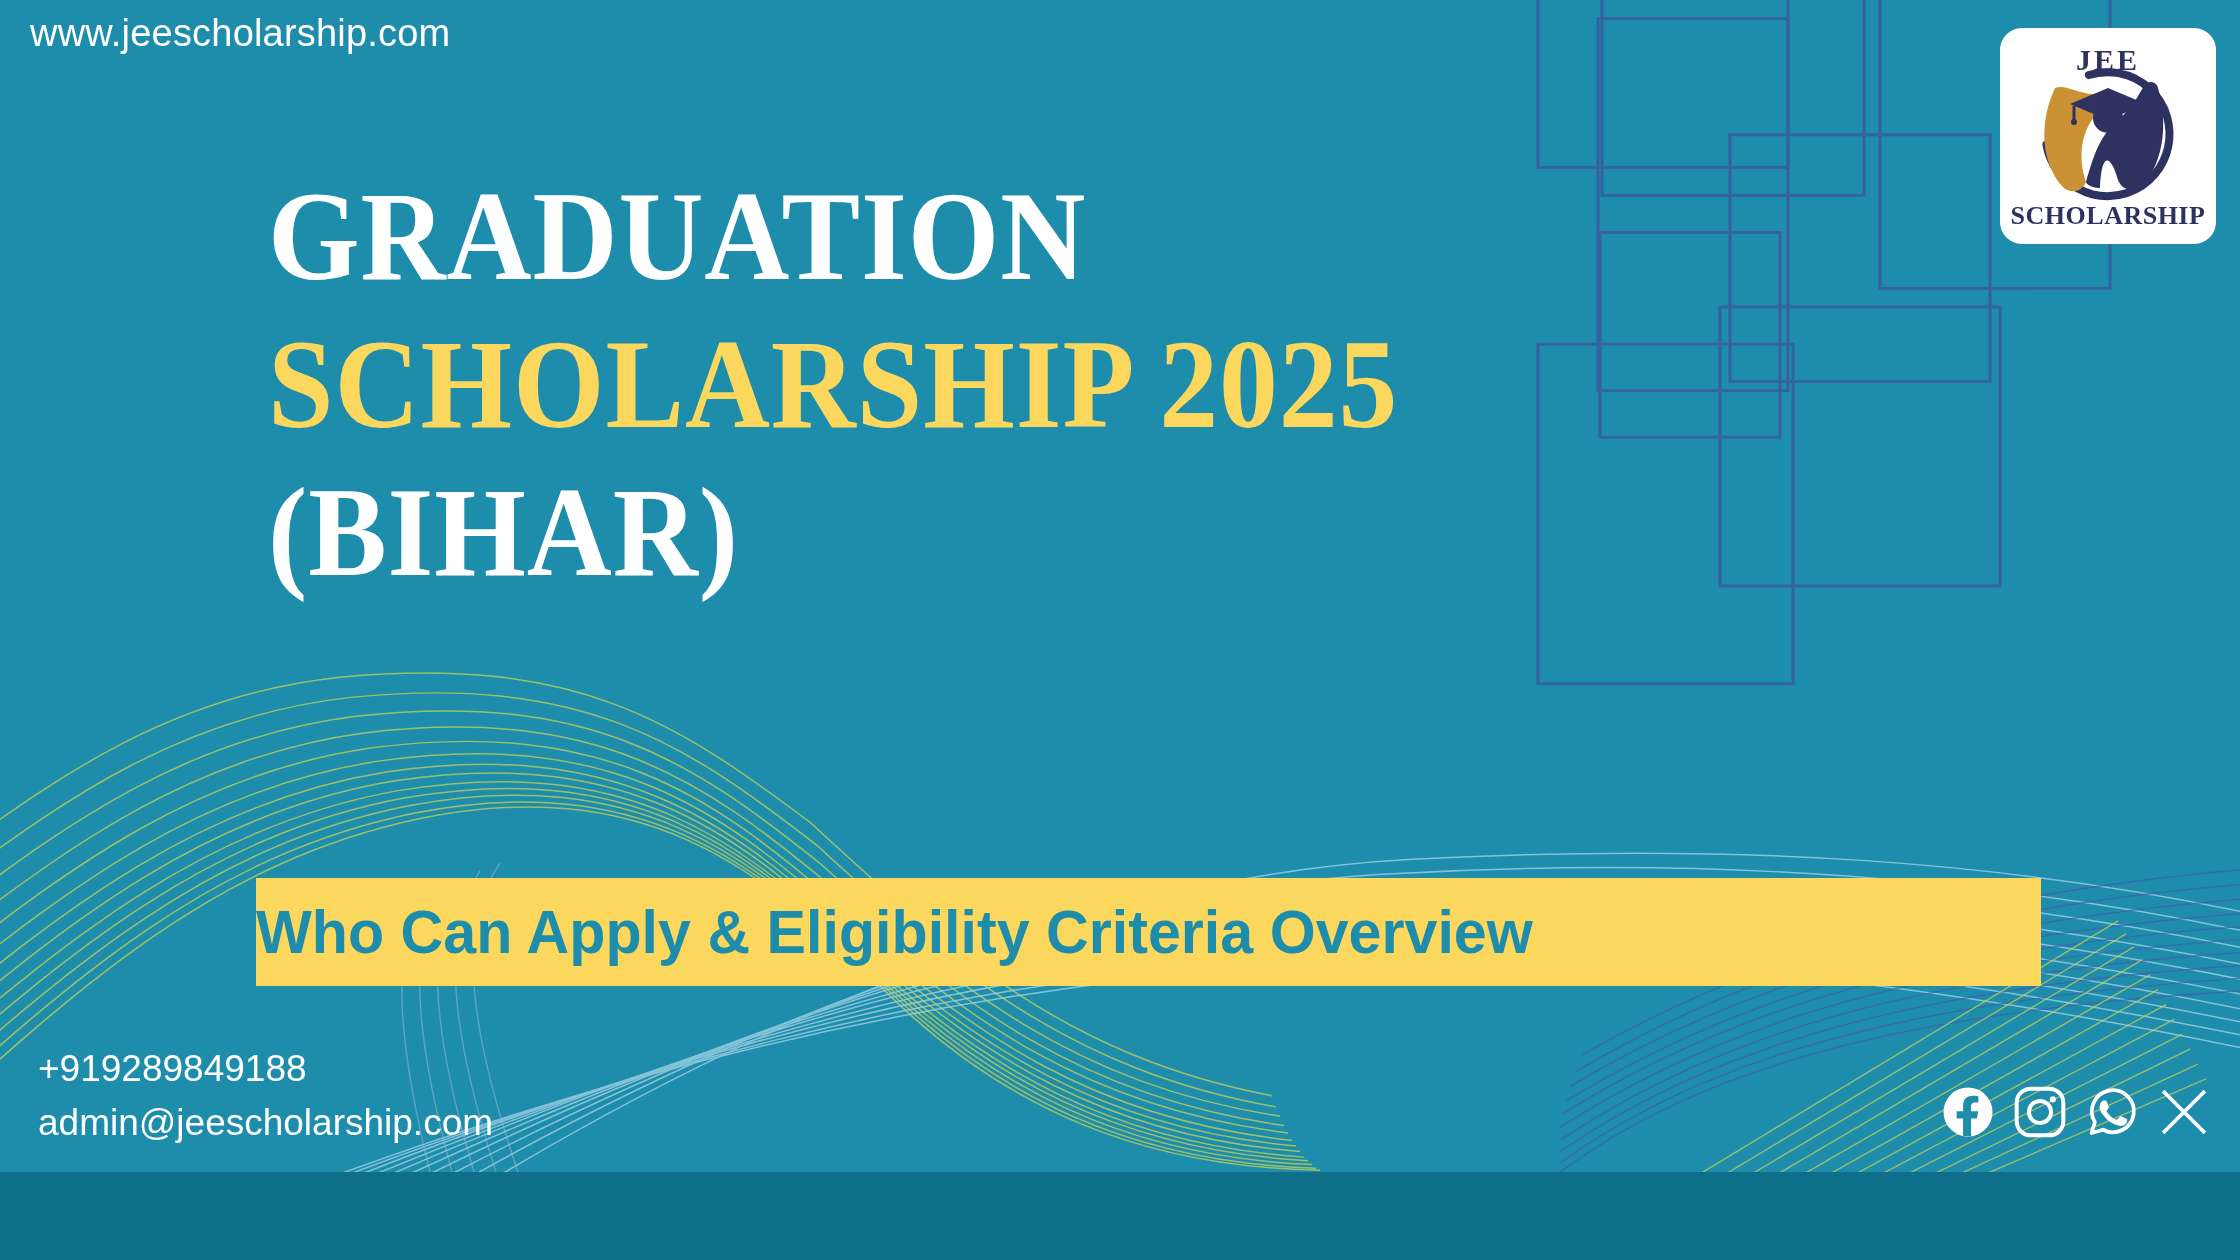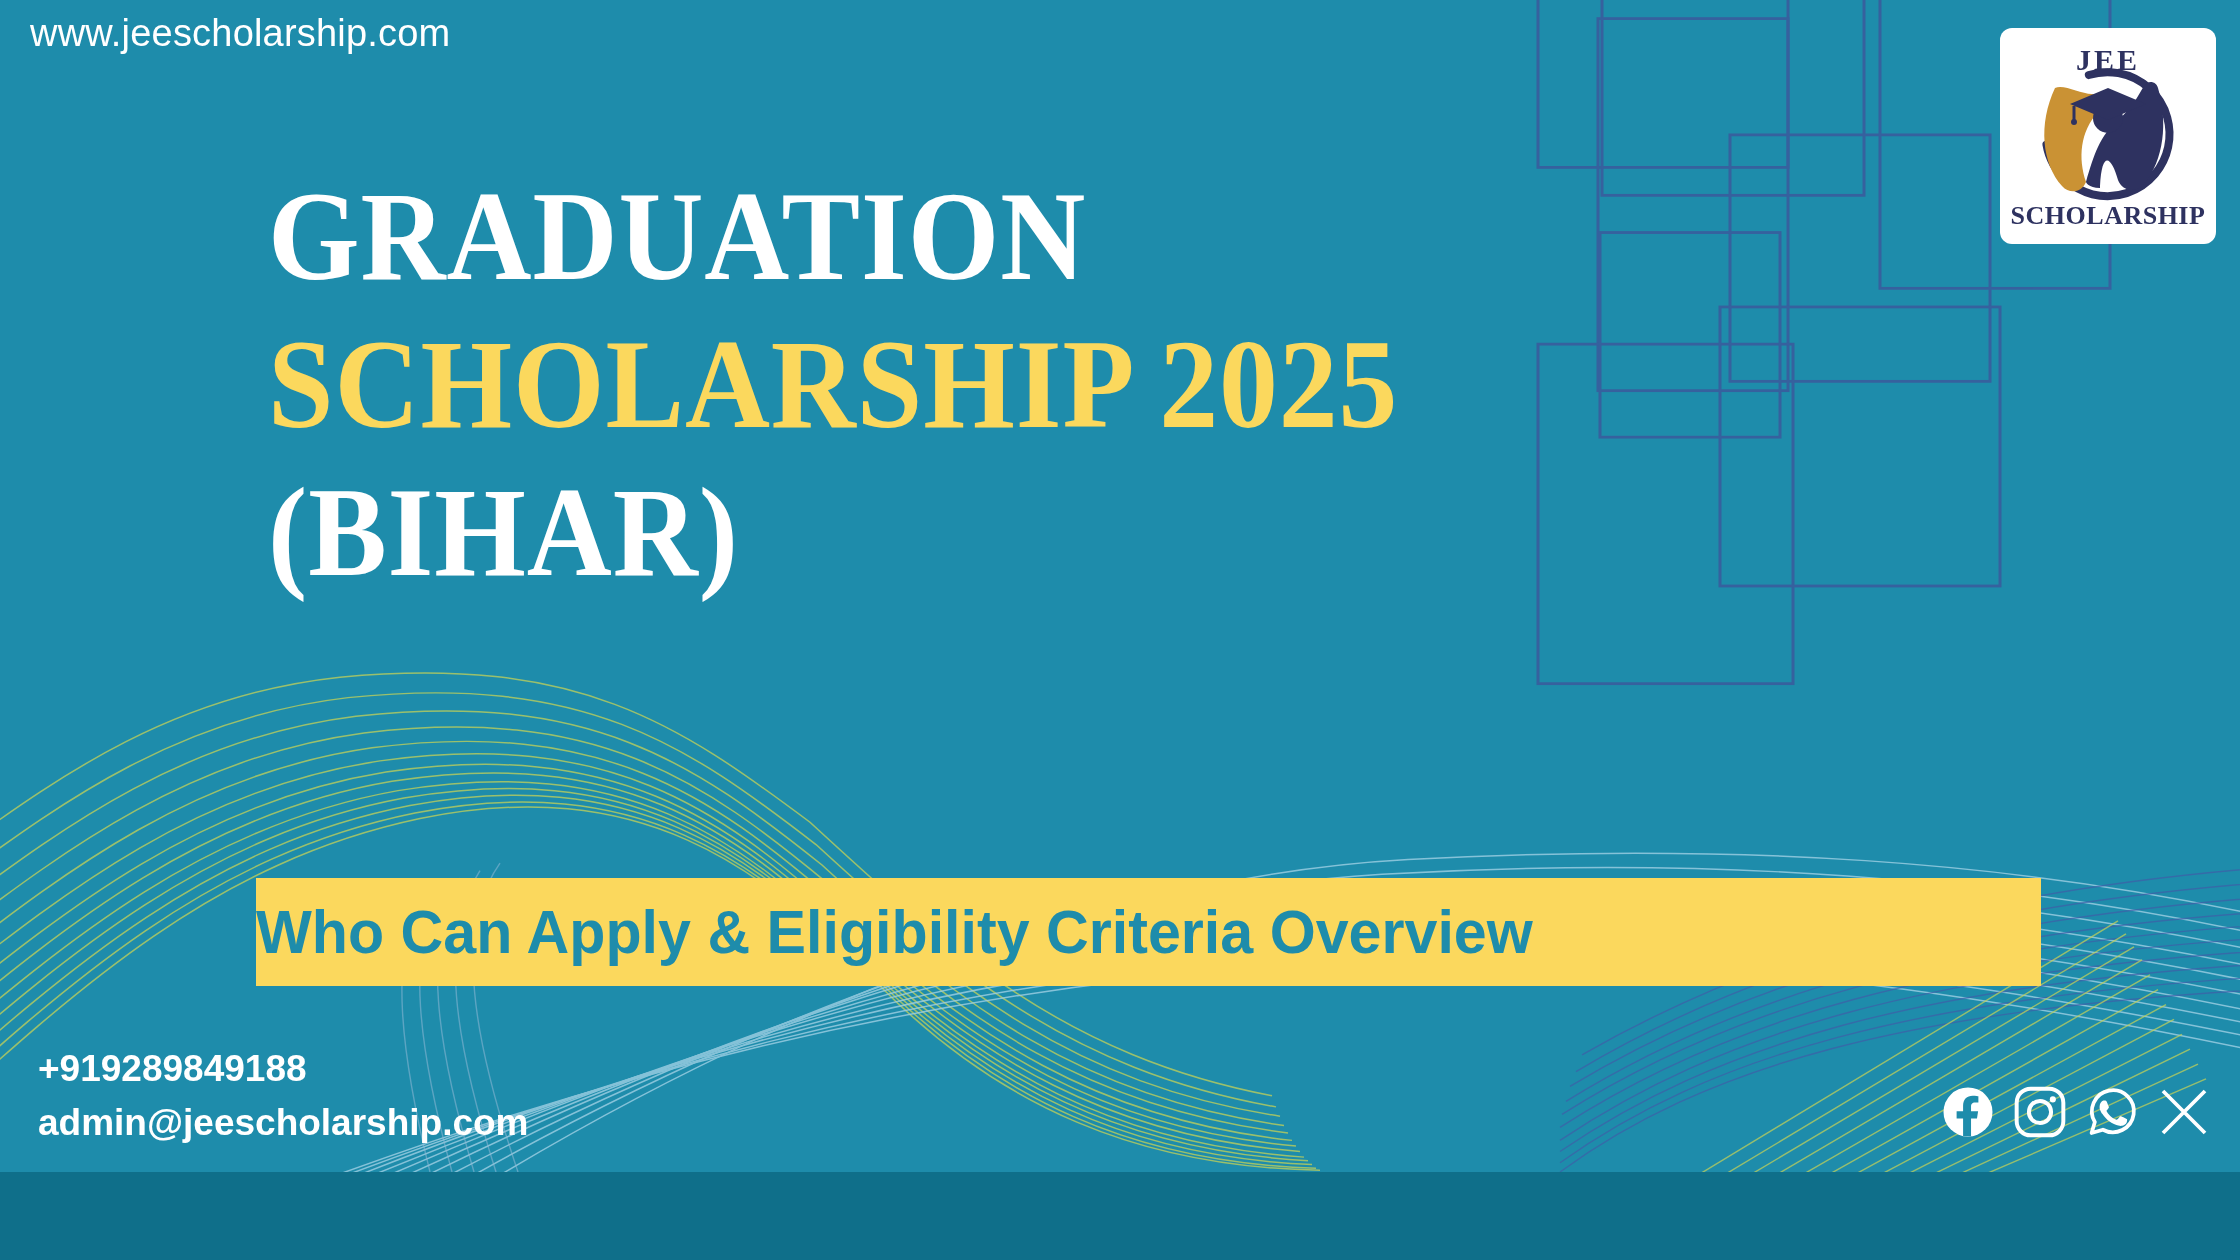--- a/index.html
+++ b/index.html
@@ -39,21 +39,21 @@
   }
 
   
   #logo-badge {
     position: absolute;
     right: 24px;
     top: 28px;
     width: 216px;
     height: 216px;
     background: #ffffff;
-    border-radius: 12px;
+    border-radius: 22px;
     box-sizing: border-box;
     display: flex;
     align-items: center;
     justify-content: center;
   }
   #logo-badge svg { width: 200px; height: 200px; display:block; }
 
   
   #headline {
     position: absolute;
@@ -98,21 +98,21 @@
   }
 
   
   #contact {
     position: absolute;
     left: 38px;
     bottom: 22px;
     color: #ffffff;
     font-size: 37px;
     line-height: 54px;
-    font-weight: 700;
+    font-weight: 400;
   }
   #contact div { white-space: nowrap; }
 
   
   #social-icons {
     position: absolute;
     right: 28px;
     bottom: 32px;
     display: flex;
     align-items: center;

